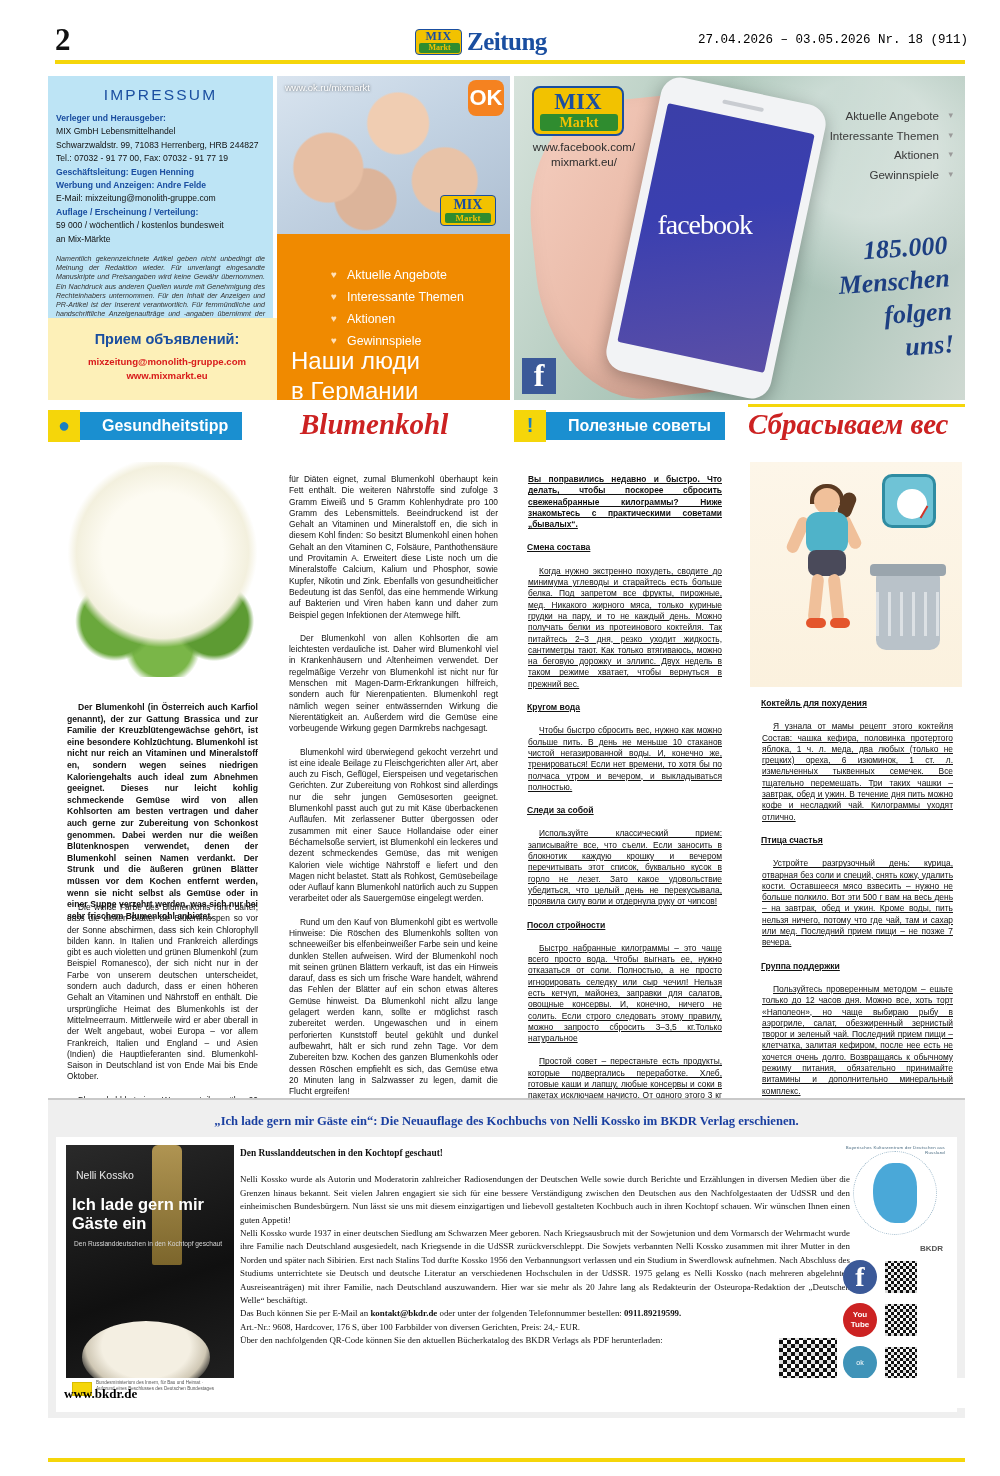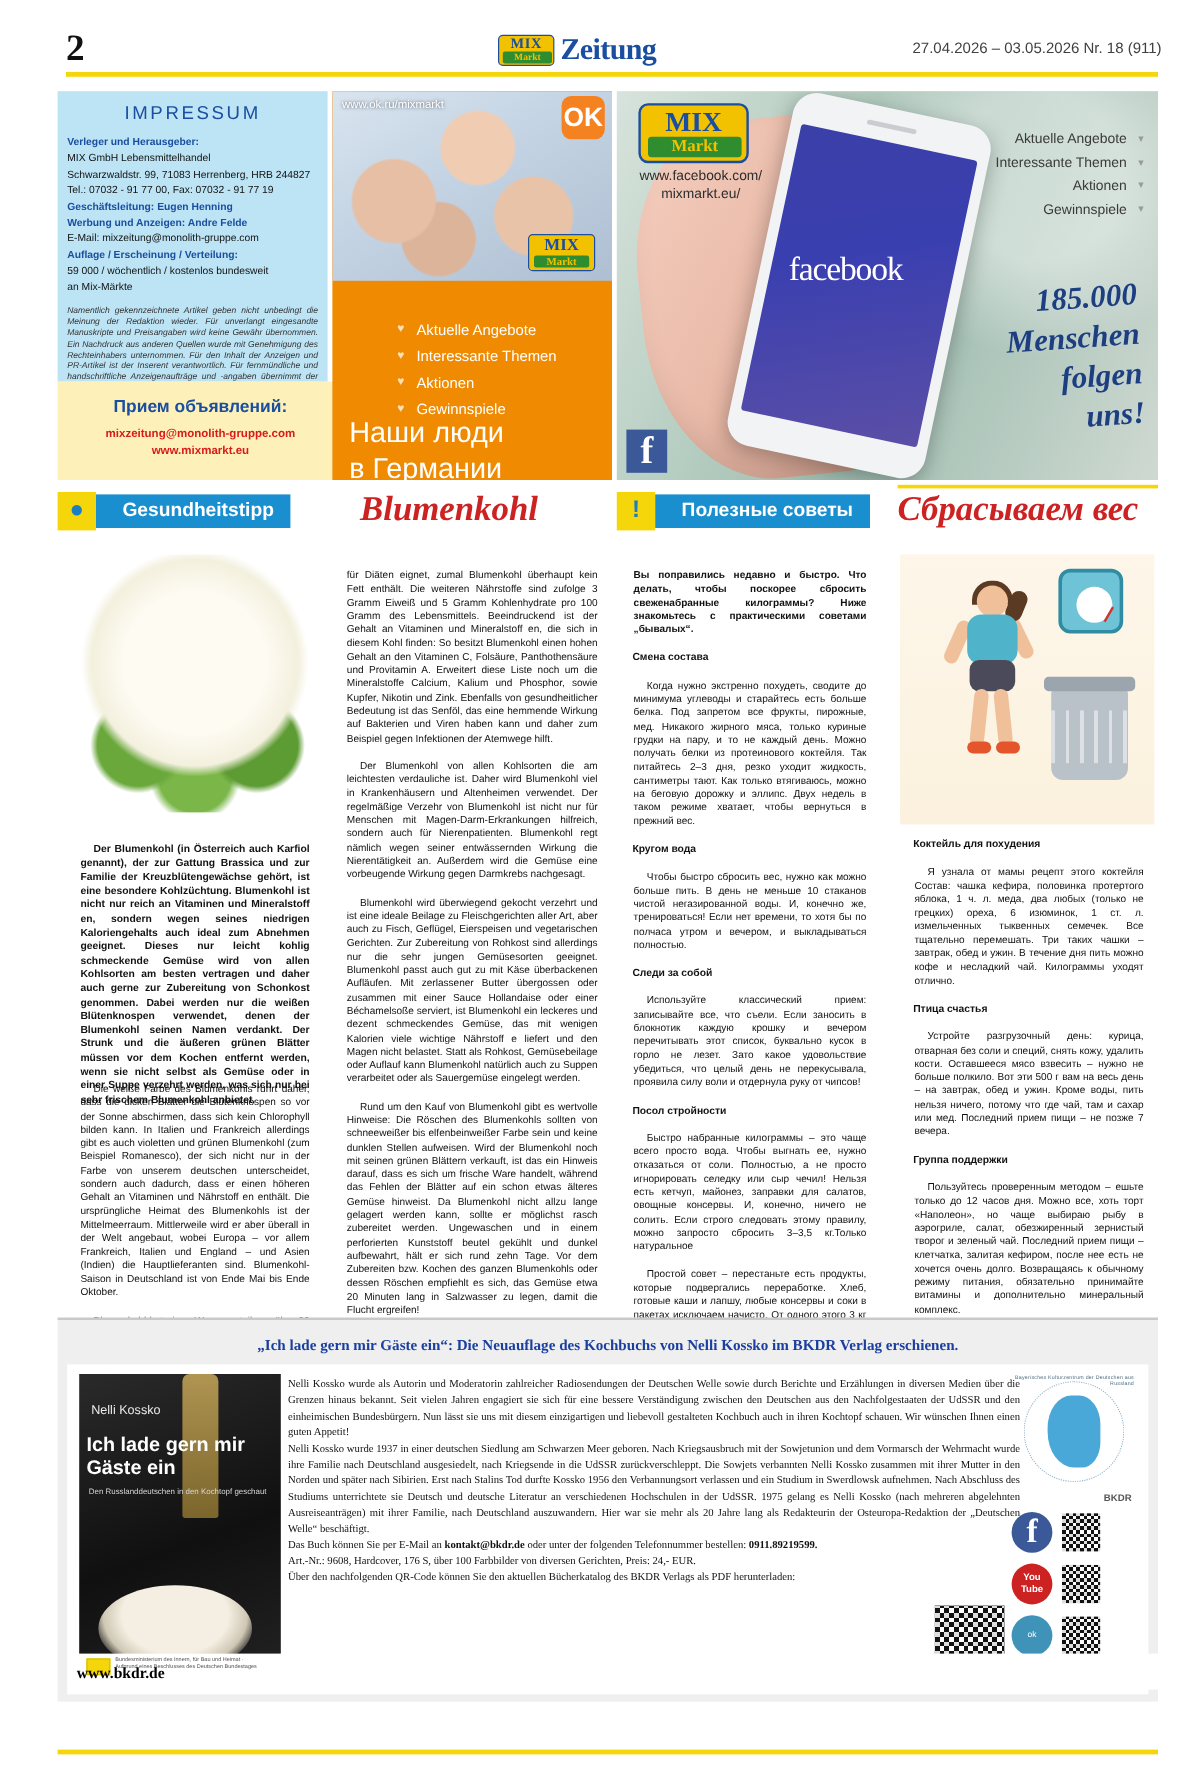--- a/index.html
+++ b/index.html
@@ -39,22 +39,22 @@
     position:absolute; left:3px; bottom:1px; width:41px; text-align:center;
     background:#2f8c2f; color:#f2c200; font-size:8px; font-weight:bold;
     font-family:"Liberation Serif", serif; line-height:10px; border-radius:2px;
   }
   .zeitung {
     font-family:"Liberation Serif", serif; font-weight:bold;
     font-size:25px; color:#1a4ea0; letter-spacing:-0.5px;
   }
   .issue {
     position:absolute; right:32px; top:33px;
-    font-family:Liberation Sans, sans-serif;
-    font-size:12.5px; color:#404040;
+    font-family:Liberation Mono, monospace;
+    font-size:12.5px; color:#000000;
   }
   .hrule-top {
     position:absolute; left:55px; top:60px; width:910px; height:4px;
     background:#f5d60a;
   }
 
   
   .impressum {
     position:absolute; left:48px; top:76px; width:225px; height:242px;
     background:#bde4f5;
@@ -234,21 +234,21 @@
     position:absolute; left:750px; top:462px; width:212px; height:225px;
     background:linear-gradient(180deg,#fdf6e9 0%,#fbf1de 100%);
     overflow:hidden;
   }
 
   .col { position:absolute; font-size:8.4px; line-height:11.3px; text-align:justify; color:#111; }
   .col p { margin:12px; text-indent:11px; }
   .col p.noind { text-indent:0; }
   .col.de { font-family:"Liberation Sans", sans-serif; }
   .col.de.bold { font-weight:bold; font-size:8.6px; line-height:11.6px; }
-  .col.ru { font-family:"Liberation Sans", sans-serif; }
+  .col.ru { font-family:"Liberation Sans", sans-serif;text-decoration:underline; }
   .col h4 { margin:0; text-indent:11px; font-size:8.6px; font-weight:bold; }
   .col .lead { font-weight:bold; text-indent:0; }
 
   
   .bookad {
     position:absolute; left:48px; top:1098px; width:917px; height:320px;
     background:#efefef; border-top:2px solid #c9c9c9;
   }
   .bookad-title {
     position:absolute; left:0; top:14px; width:917px; text-align:center;
@@ -554,20 +554,21 @@
 
       <div class="book-cover">
         <div class="bottle"></div>
         <div class="bowl"></div>
         <div class="author">Nelli Kossko</div>
         <div class="btitle">Ich lade gern mir Gäste ein</div>
         <div class="bsub">Den Russlanddeutschen in den Kochtopf geschaut</div>
       </div>
 
       <div class="book-text">
+        <span class="hl">Den Russlanddeutschen in den Kochtopf geschaut!</span>
         <p>Nelli Kossko wurde als Autorin und Moderatorin zahlreicher Radiosendungen der Deutschen Welle sowie durch Berichte und Erzählungen in diversen Medien über die Grenzen hinaus bekannt. Seit vielen Jahren engagiert sie sich für eine bessere Verständigung zwischen den Deutschen aus den Nachfolgestaaten der UdSSR und den einheimischen Bundesbürgern. Nun lässt sie uns mit diesem einzigartigen und liebevoll gestalteten Kochbuch auch in ihren Kochtopf schauen. Wir wünschen Ihnen einen guten Appetit!</p>
         <p>Nelli Kossko wurde 1937 in einer deutschen Siedlung am Schwarzen Meer geboren. Nach Kriegsausbruch mit der Sowjetunion und dem Vormarsch der Wehrmacht wurde ihre Familie nach Deutschland ausgesiedelt, nach Kriegsende in die UdSSR zurückverschleppt. Die Sowjets verbannten Nelli Kossko zusammen mit ihrer Mutter in den Norden und später nach Sibirien. Erst nach Stalins Tod durfte Kossko 1956 den Verbannungsort verlassen und ein Studium in Swerdlowsk aufnehmen. Nach Abschluss des Studiums unterrichtete sie Deutsch und deutsche Literatur an verschiedenen Hochschulen in der UdSSR. 1975 gelang es Nelli Kossko (nach mehreren abgelehnten Ausreiseanträgen) mit ihrer Familie, nach Deutschland auszuwandern. Hier war sie mehr als 20 Jahre lang als Redakteurin der Osteuropa-Redaktion der „Deutschen Welle“ beschäftigt.</p>
         <p><span>Das Buch können Sie per E-Mail an </span><span class="b">kontakt@bkdr.de</span><span> oder unter der folgenden Telefonnummer bestellen: </span><span class="b">0911.89219599.</span></p>
         <p>Art.-Nr.: 9608, Hardcover, 176 S, über 100 Farbbilder von diversen Gerichten, Preis: 24,- EUR.</p>
         <p>Über den nachfolgenden QR-Code können Sie den aktuellen Bücherkatalog des BKDR Verlags als PDF herunterladen:</p>
       </div>
 
       <div class="bkdr-logo">
         <div class="bkdr-ring"></div>
         <div class="bkdr-arc">Bayerisches Kulturzentrum der Deutschen aus Russland</div>

